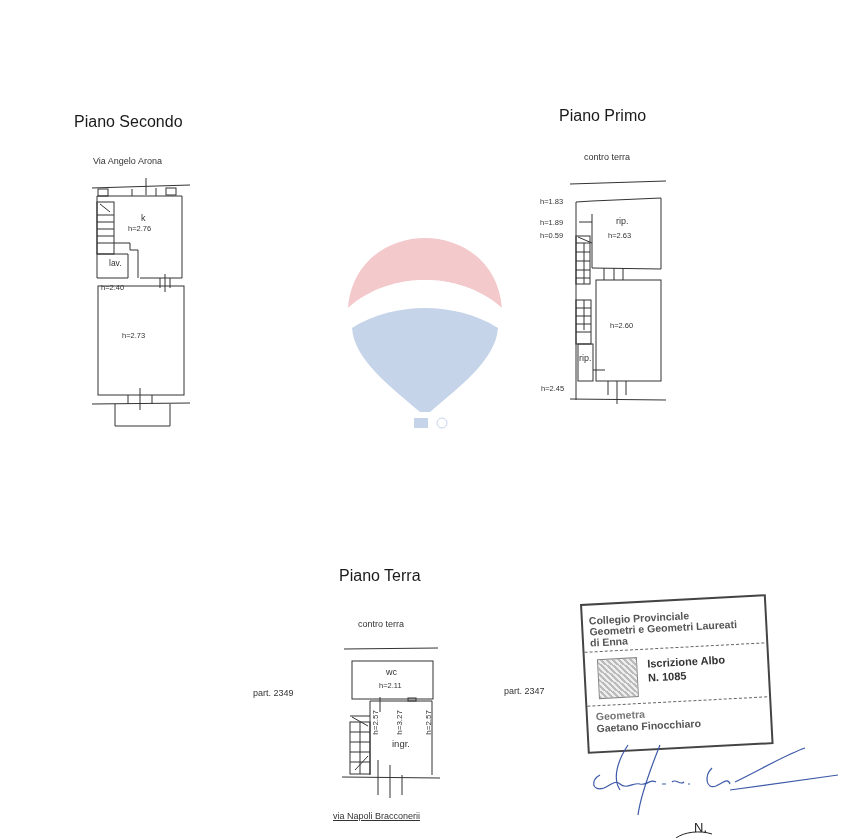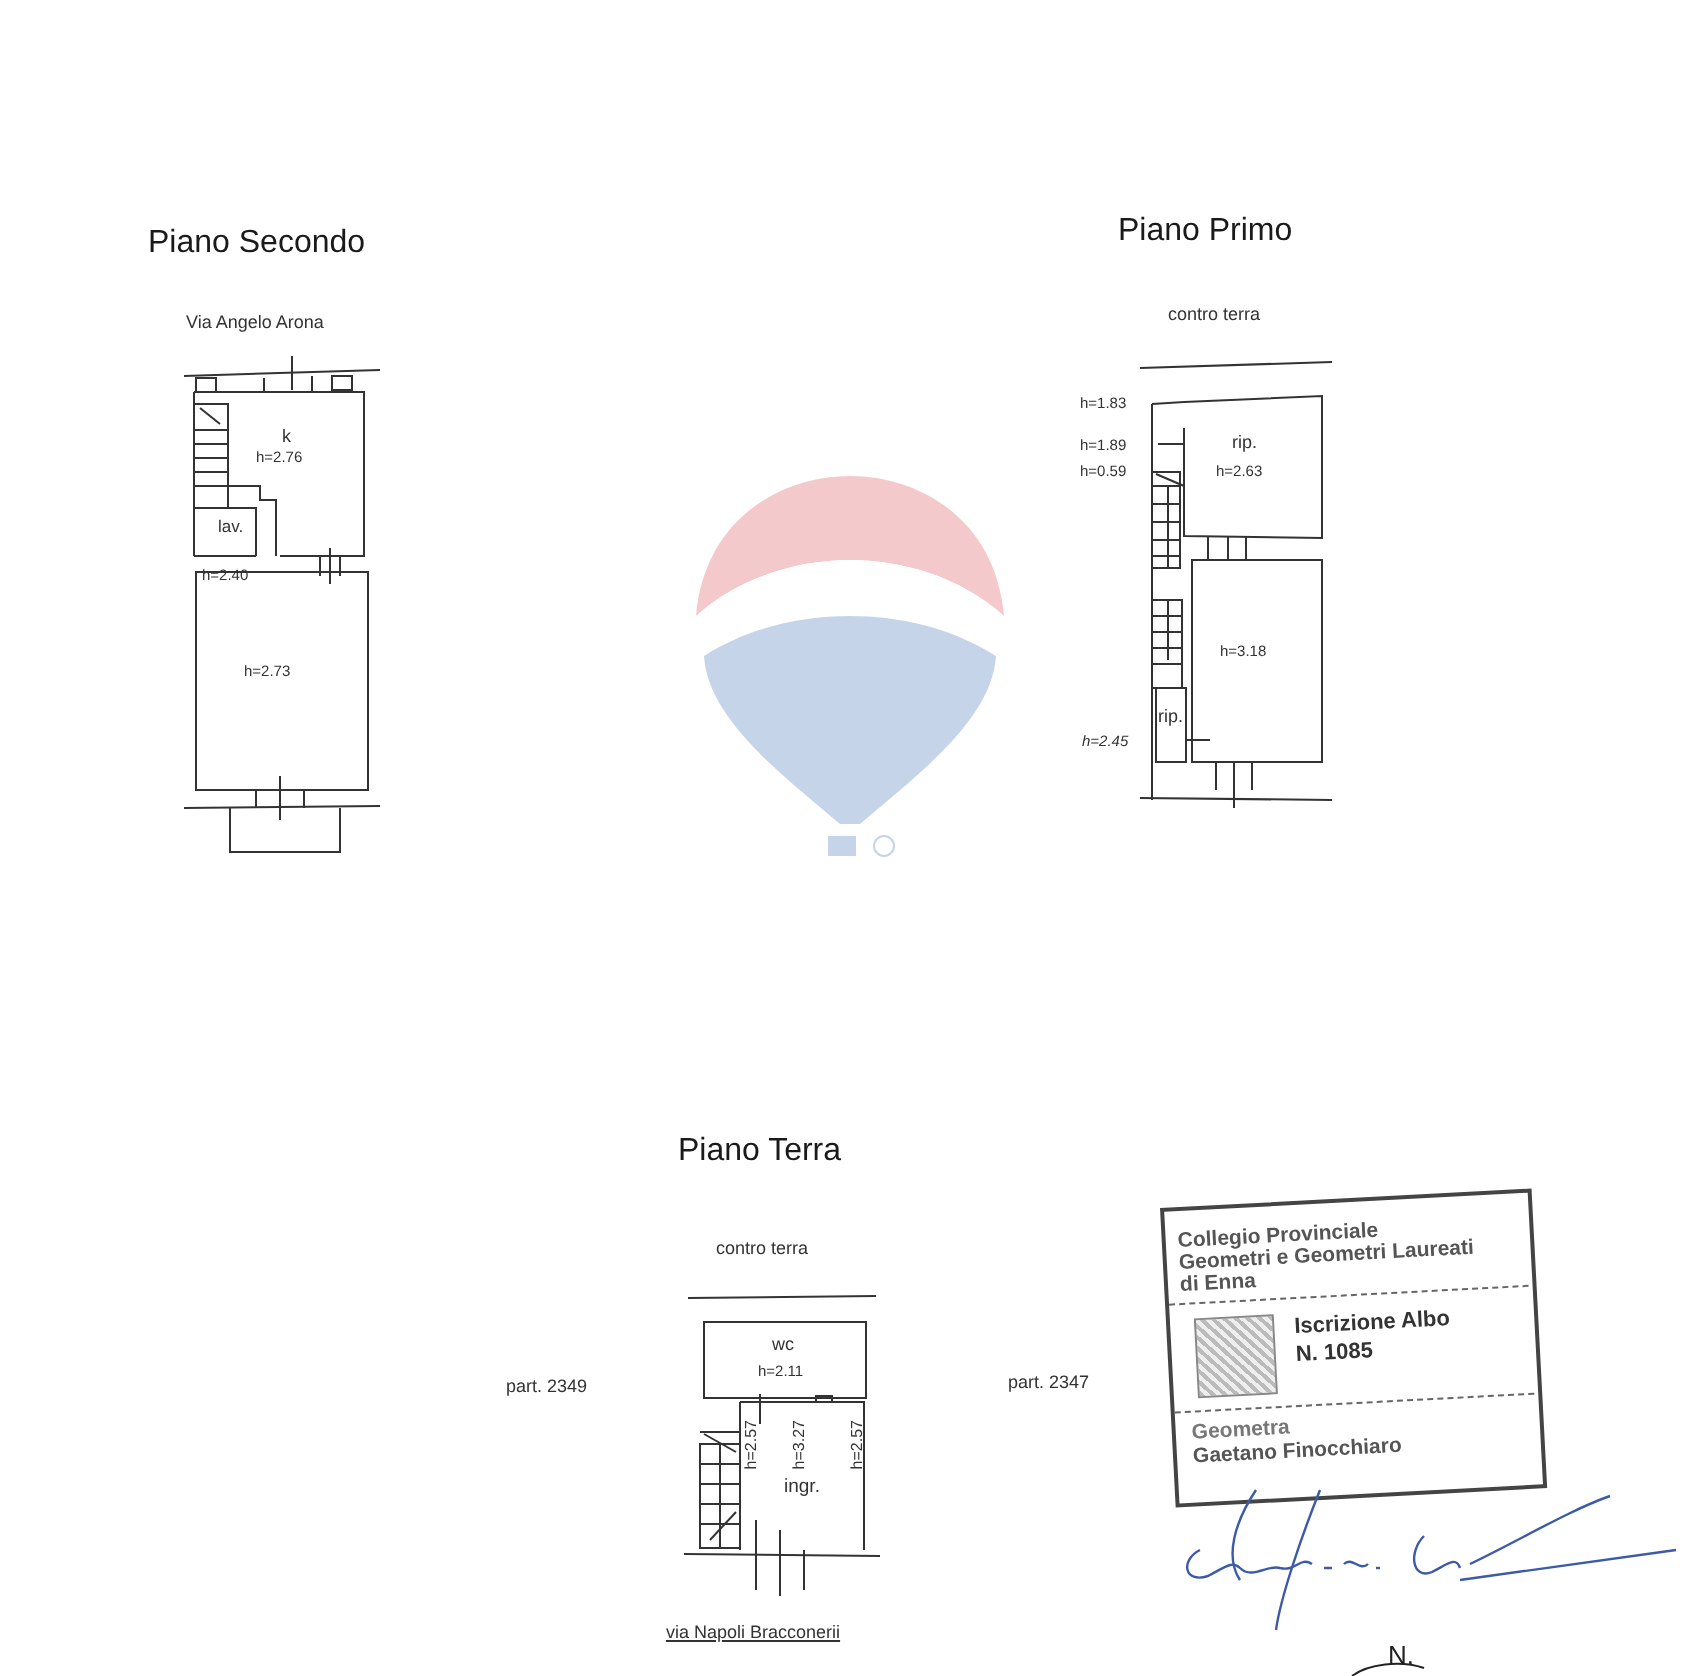--- a/index.html
+++ b/index.html
@@ -117,24 +117,24 @@
       <line x1="608" y1="381" x2="608" y2="395"></line>
       <line x1="617" y1="381" x2="617" y2="404"></line>
       <line x1="626" y1="381" x2="626" y2="395"></line>
       <line x1="570" y1="399" x2="666" y2="400"></line>
     </g>
   </svg>
 
   <div class="abs tiny" style="left:540px;top:197px;">h=1.83</div>
   <div class="abs tiny" style="left:540px;top:218px;">h=1.89</div>
   <div class="abs tiny" style="left:540px;top:231px;">h=0.59</div>
-  <div class="abs tiny" style="left:541px;top:366px;font-style:italic;">h=2.45</div>
+  <div class="abs tiny" style="left:541px;top:384px;">h=2.45</div>
   <div class="abs tiny" style="left:616px;top:216px;font-size:9px;">rip.</div>
   <div class="abs tiny" style="left:608px;top:231px;">h=2.63</div>
-  <div class="abs tiny" style="left:610px;top:321px;">h=3.18</div>
+  <div class="abs tiny" style="left:610px;top:321px;">h=2.60</div>
   <div class="abs tiny" style="left:579px;top:353px;font-size:9px;">rip.</div>
 </div>
 
 <div>
   <div class="abs title" style="left:339px;top:567px;">Piano Terra</div>
   <div class="abs small" style="left:358px;top:619px;">contro terra</div>
   <div class="abs label" style="left:253px;top:688px;">part. 2349</div>
   <div class="abs label" style="left:456px;top:686px;padding-left:48px;">part. 2347</div>
   <div class="abs small" style="left:333px;top:811px;text-decoration:underline;">via Napoli Bracconerii</div>
 

